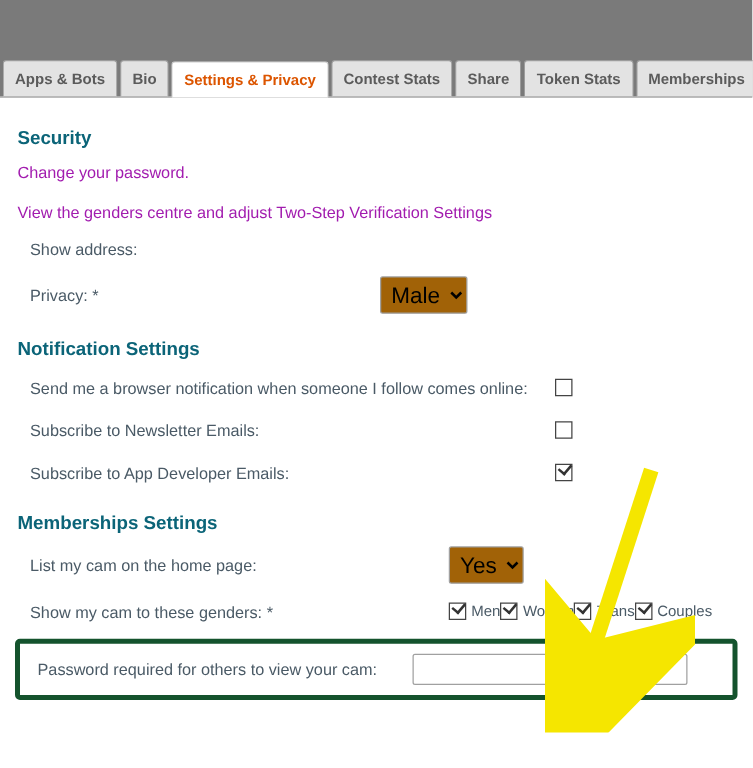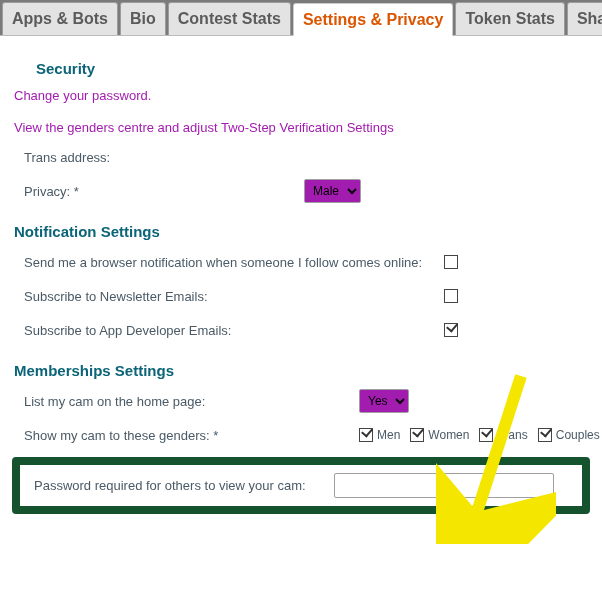--- a/index.html
+++ b/index.html
@@ -14,44 +14,45 @@
   .tabs {
     display: flex;
     background: #7a7a7a;
     padding: 2px 2px 0 2px;
     border-bottom: 1px solid #bbb;
   }
   .tab {
     background: #e3e3e3;
     color: #5b5b5b;
     font-weight: bold;
-    font-size: 16px;
+    font-size: 12px;
     padding: 7px 9px;
     margin-right: 2px;
     border: 1px solid #9c9c9c;
     border-bottom: none;
     border-radius: 3px 3px 0 0;
     cursor: pointer;
     white-space: nowrap;
+    margin-top: 46px;
   }
   .tab.active {
     background: #fff;
     color: #dc5500;
     border-color: #ccc;
     position: relative;
     top: 1px;
   }
   .content { padding: 10px 14px 30px 14px; }
   h3.section {
     color: #0b6478;
     font-size: 15px;
     font-weight: bold;
     margin: 20px 0 8px 0;
   }
-  h3.section.first { margin-top: 14px; margin-left: 22px; }
+  h3.section.first { margin-top: 14px; }
   a.link {
     color: #a21caf;
     text-decoration: none;
     font-size: 13px;
     display: inline-block;
     margin-top: 3px;
   }
   .row {
     display: flex;
     align-items: center;
@@ -66,25 +67,25 @@
   }
   .row-val { flex: 1; }
   .blur {
     display:inline-block;
     width: 130px; height: 16px;
     background: linear-gradient(90deg,#ddd,#eee,#ccc,#eee,#ddd);
     filter: blur(2px);
   }
   .sub { font-size: 12px; margin-top: 4px; }
   select {
-    font-size: 12px;
+    font-size: 18px;
     padding: 3px 4px;
     border: 1px solid #a0a0a0;
     border-radius: 2px;
-    background: #a21caf;
+    background: #a16207;
   }
   input[type=text] {
     font-size: 13px;
     padding: 4px 6px;
     border: 1px solid #a0a0a0;
     border-radius: 2px;
     width: 220px;
     background:#fff;
   }
   .cb {
@@ -99,58 +100,58 @@
   .cb.checked::after {
     content: "";
     position: absolute;
     left: 2px; top: -1px;
     width: 8px; height: 5px;
     border-left: 2px solid #333;
     border-bottom: 2px solid #333;
     transform: rotate(-50deg);
   }
   .gender-row {
-    display:flex; gap:10px; align-items:flex-end; flex-wrap:nowrap;
+    display:flex; gap:0; align-items:flex-end; flex-wrap:nowrap;
   }
   .gopt { display:flex; align-items:center; gap:4px; font-size:12px; }
   .highlight-box {
-    border: 8px solid #14532d;
+    border: 4px solid #14532d;
     border-radius: 4px;
     padding: 6px 4px;
     margin: 6px -2px 0 -2px;
   }
   
   .arrow {
     position: absolute;
     left: 436px; top: 366px;
     pointer-events: none;
   }
 </style>
 </head>
 <body>
 
 <div class="tabs">
   <div class="tab">Apps &amp; Bots</div>
   <div class="tab">Bio</div>
+  <div class="tab active">Settings &amp; Privacy</div>
   <div class="tab">Contest Stats</div>
-  <div class="tab active">Settings &amp; Privacy</div>
+  <div class="tab">Share</div>
   <div class="tab">Token Stats</div>
-  <div class="tab">Share</div>
   <div class="tab">Memberships</div>
 </div>
 
 <div class="content">
 
   <h3 class="section first">Security</h3>
   <a class="link" href="#">Change your password.</a>
   <div style="height:14px"></div>
   <a class="link" href="#">View the genders centre and adjust Two-Step Verification Settings</a>
 
   <div class="row">
-    <div class="row-label">Trans address:</div>
+    <div class="row-label">Show address:</div>
   </div>
   <div class="row">
     <div class="row-label">Privacy: *</div>
     <div class="row-val">
       <select>
         <option>Male</option>
       </select>
     </div>
   </div>
 

